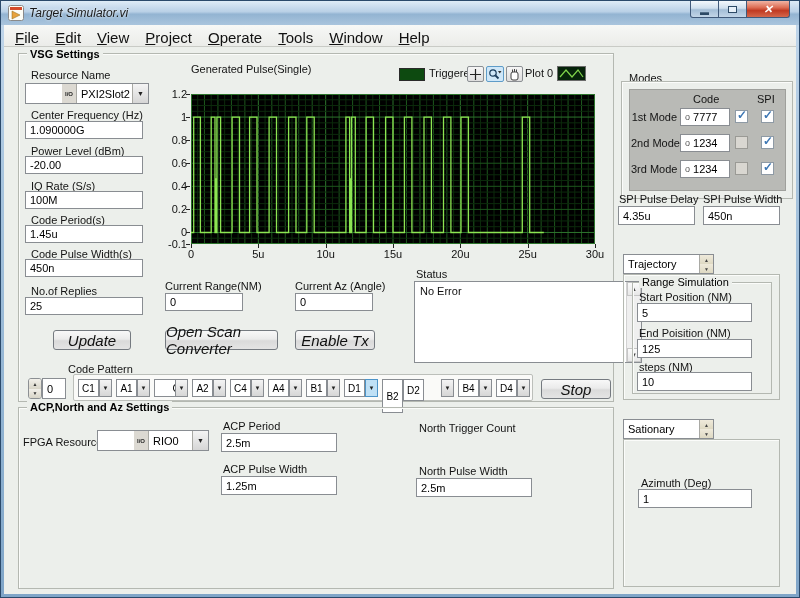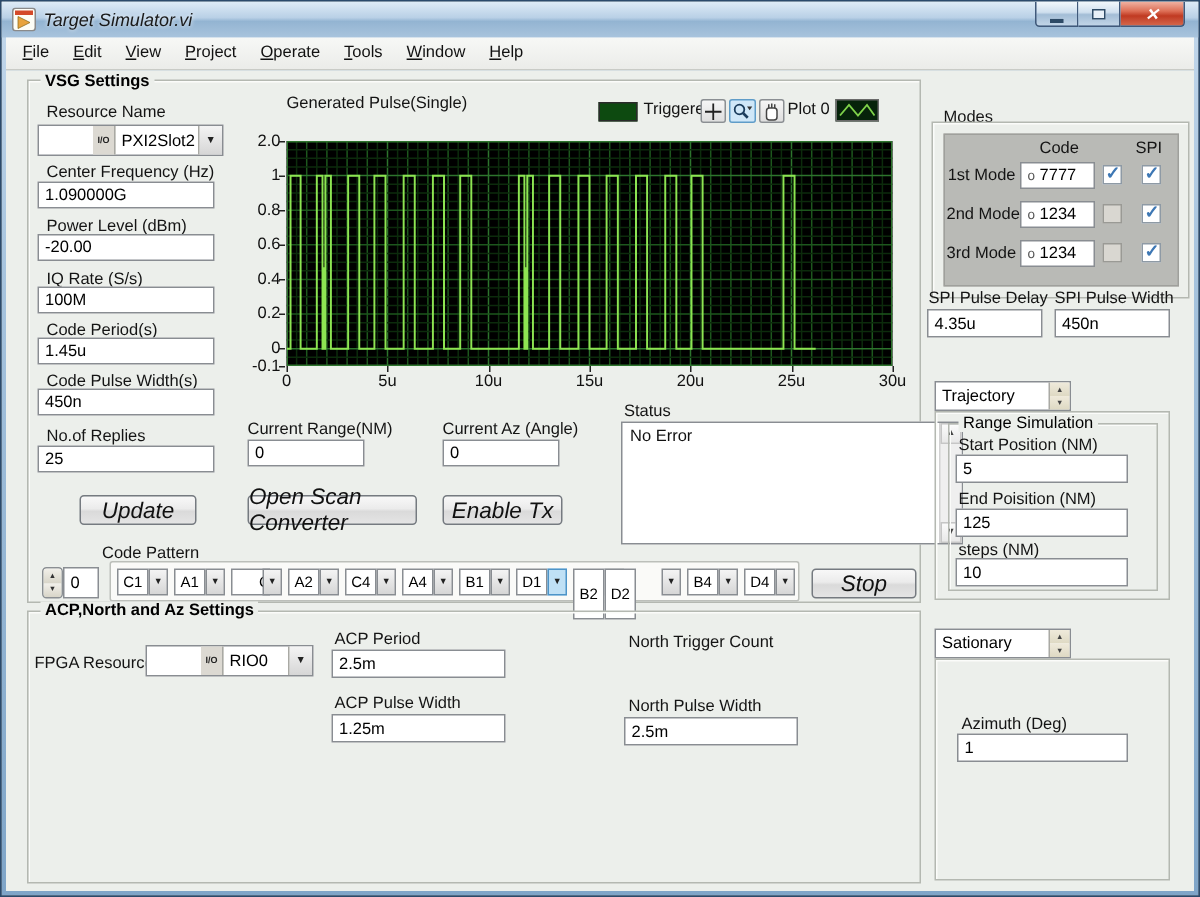--- a/index.html
+++ b/index.html
@@ -13,21 +13,21 @@
   .title-text{position:absolute;left:28px;top:5px;font-size:12px;color:#1a1a1a;text-shadow:0 0 3px #fff;}
   .winbtns{position:absolute;top:0;right:9px;display:flex;}
   .wbtn{height:17px;border:1px solid #40597a;border-top:none;display:flex;align-items:center;justify-content:center;
     background:linear-gradient(180deg,#f3f8fc 0%,#cfdfee 45%,#a3bdd6 55%,#c2d5e7 100%);color:#2d4a66;font-size:9px;}
   .wbtn.min{width:29px;border-radius:0 0 0 3px;}
   .wbtn.max{width:28px;border-left:none;}
   .wbtn.close{width:43px;border-left:none;border-radius:0 0 3px 0;color:#fff;font-size:11px;font-weight:bold;
     background:linear-gradient(180deg,#f0b4a4 0%,#dd6f56 40%,#c03a22 60%,#d4674c 100%);}
   .menubar{position:absolute;top:24px;left:3px;right:3px;height:22px;background:linear-gradient(#f7f8f6,#ebece9);
     border-bottom:1px solid #c9cbc6;display:flex;align-items:stretch;padding-left:3px;}
-  .menu-item{font-size:11px;color:#111;padding:4px 8px 0 8px;}
+  .menu-item{font-size:15px;color:#111;padding:4px 8px 0 8px;}
   .menu-item::first-letter{text-decoration:underline;}
   .panel{position:absolute;top:46px;left:3px;right:3px;bottom:3px;background:#ecefeb;}
   .content{position:absolute;left:0;top:0;width:800px;height:598px;pointer-events:none;}
   .content > *{pointer-events:auto;}
   .lbl{position:absolute;font-size:11px;color:#141414;white-space:nowrap;}
   .groupbox{position:absolute;border:1px solid #b4b8b1;box-shadow:1px 1px 0 #fbfcfa inset;}
   .grouplabel{position:absolute;font-size:11px;font-weight:bold;background:#ecefeb;padding:0 3px;white-space:nowrap;}
   .grouplabel.plain{font-weight:normal;}
   .field{position:absolute;background:#fff;border:1px solid #898d92;font-size:11px;color:#000;
     display:flex;align-items:center;padding:0 4px;white-space:nowrap;}
@@ -262,21 +262,21 @@
         <div class="tickx" style="left: 324.667px; top: 247px;">10u</div>
         <div class="tickmark" style="left: 324.667px; top: 243px; width: 1px; height: 4px;"></div>
         <div class="tickx" style="left: 392px; top: 247px;">15u</div>
         <div class="tickmark" style="left: 392px; top: 243px; width: 1px; height: 4px;"></div>
         <div class="tickx" style="left: 459.333px; top: 247px;">20u</div>
         <div class="tickmark" style="left: 459.333px; top: 243px; width: 1px; height: 4px;"></div>
         <div class="tickx" style="left: 526.667px; top: 247px;">25u</div>
         <div class="tickmark" style="left: 526.667px; top: 243px; width: 1px; height: 4px;"></div>
         <div class="tickx" style="left: 594px; top: 247px;">30u</div>
         <div class="tickmark" style="left: 594px; top: 243px; width: 1px; height: 4px;"></div>
-        <div class="ticky" style="left: 186px; top: 87px;">2.0</div>
+        <div class="ticky" style="left: 186px; top: 87px;">1.2</div>
         <div class="tickmark" style="left: 185px; top: 93px; width: 4px; height: 1px;"></div>
         <div class="ticky" style="left: 186px; top: 110.077px;">1</div>
         <div class="tickmark" style="left: 185px; top: 116.077px; width: 4px; height: 1px;"></div>
         <div class="ticky" style="left: 186px; top: 133.154px;">0.8</div>
         <div class="tickmark" style="left: 185px; top: 139.154px; width: 4px; height: 1px;"></div>
         <div class="ticky" style="left: 186px; top: 156.231px;">0.6</div>
         <div class="tickmark" style="left: 185px; top: 162.231px; width: 4px; height: 1px;"></div>
         <div class="ticky" style="left: 186px; top: 179.308px;">0.4</div>
         <div class="tickmark" style="left: 185px; top: 185.308px; width: 4px; height: 1px;"></div>
         <div class="ticky" style="left: 186px; top: 202.385px;">0.2</div>
@@ -322,21 +322,21 @@
         <div class="slotbox" style="left: 229px; top: 378px; width: 21px; height: 18px;">C4</div>
         <div class="slotbtn" style="left: 250px; top: 378px; width: 13px; height: 18px;">▼</div>
         <div class="slotbox" style="left: 267px; top: 378px; width: 21px; height: 18px;">A4</div>
         <div class="slotbtn" style="left: 288px; top: 378px; width: 13px; height: 18px;">▼</div>
         <div class="slotbox" style="left: 305px; top: 378px; width: 21px; height: 18px;">B1</div>
         <div class="slotbtn" style="left: 326px; top: 378px; width: 13px; height: 18px;">▼</div>
         <div class="slotbox" style="left: 343px; top: 378px; width: 21px; height: 18px;">D1</div>
         <div class="slotbtn hl" style="left: 364px; top: 378px; width: 13px; height: 18px;">▼</div>
         <div class="slotbox" style="left: 381px; top: 378px; width: 21px; height: 34px;">B2</div>
         <div class="slotbtn" style="left: 402px; top: 378px; width: 13px; height: 18px;">▼</div>
-        <div class="slotbox" style="left: 402px; top: 378px; width: 21px; height: 34px;">D2</div>
+        <div class="slotbox" style="left: 402px; top: 378px; width: 21px; height: 22px;">D2</div>
         <div class="slotbtn" style="left: 440px; top: 378px; width: 13px; height: 18px;">▼</div>
         <div class="slotbox" style="left: 457px; top: 378px; width: 21px; height: 18px;">B4</div>
         <div class="slotbtn" style="left: 478px; top: 378px; width: 13px; height: 18px;">▼</div>
         <div class="slotbox" style="left: 495px; top: 378px; width: 21px; height: 18px;">D4</div>
         <div class="slotbtn" style="left: 516px; top: 378px; width: 13px; height: 18px;">▼</div>
       </div>
     <div class="btn" style="left:540px;top:378px;width:70px;height:20px">Stop</div>
 
     <span class="lbl" style="left:628px;top:71px">Modes</span>
     <div class="groupbox" style="left:620px;top:80px;width:172px;height:118px"></div>

